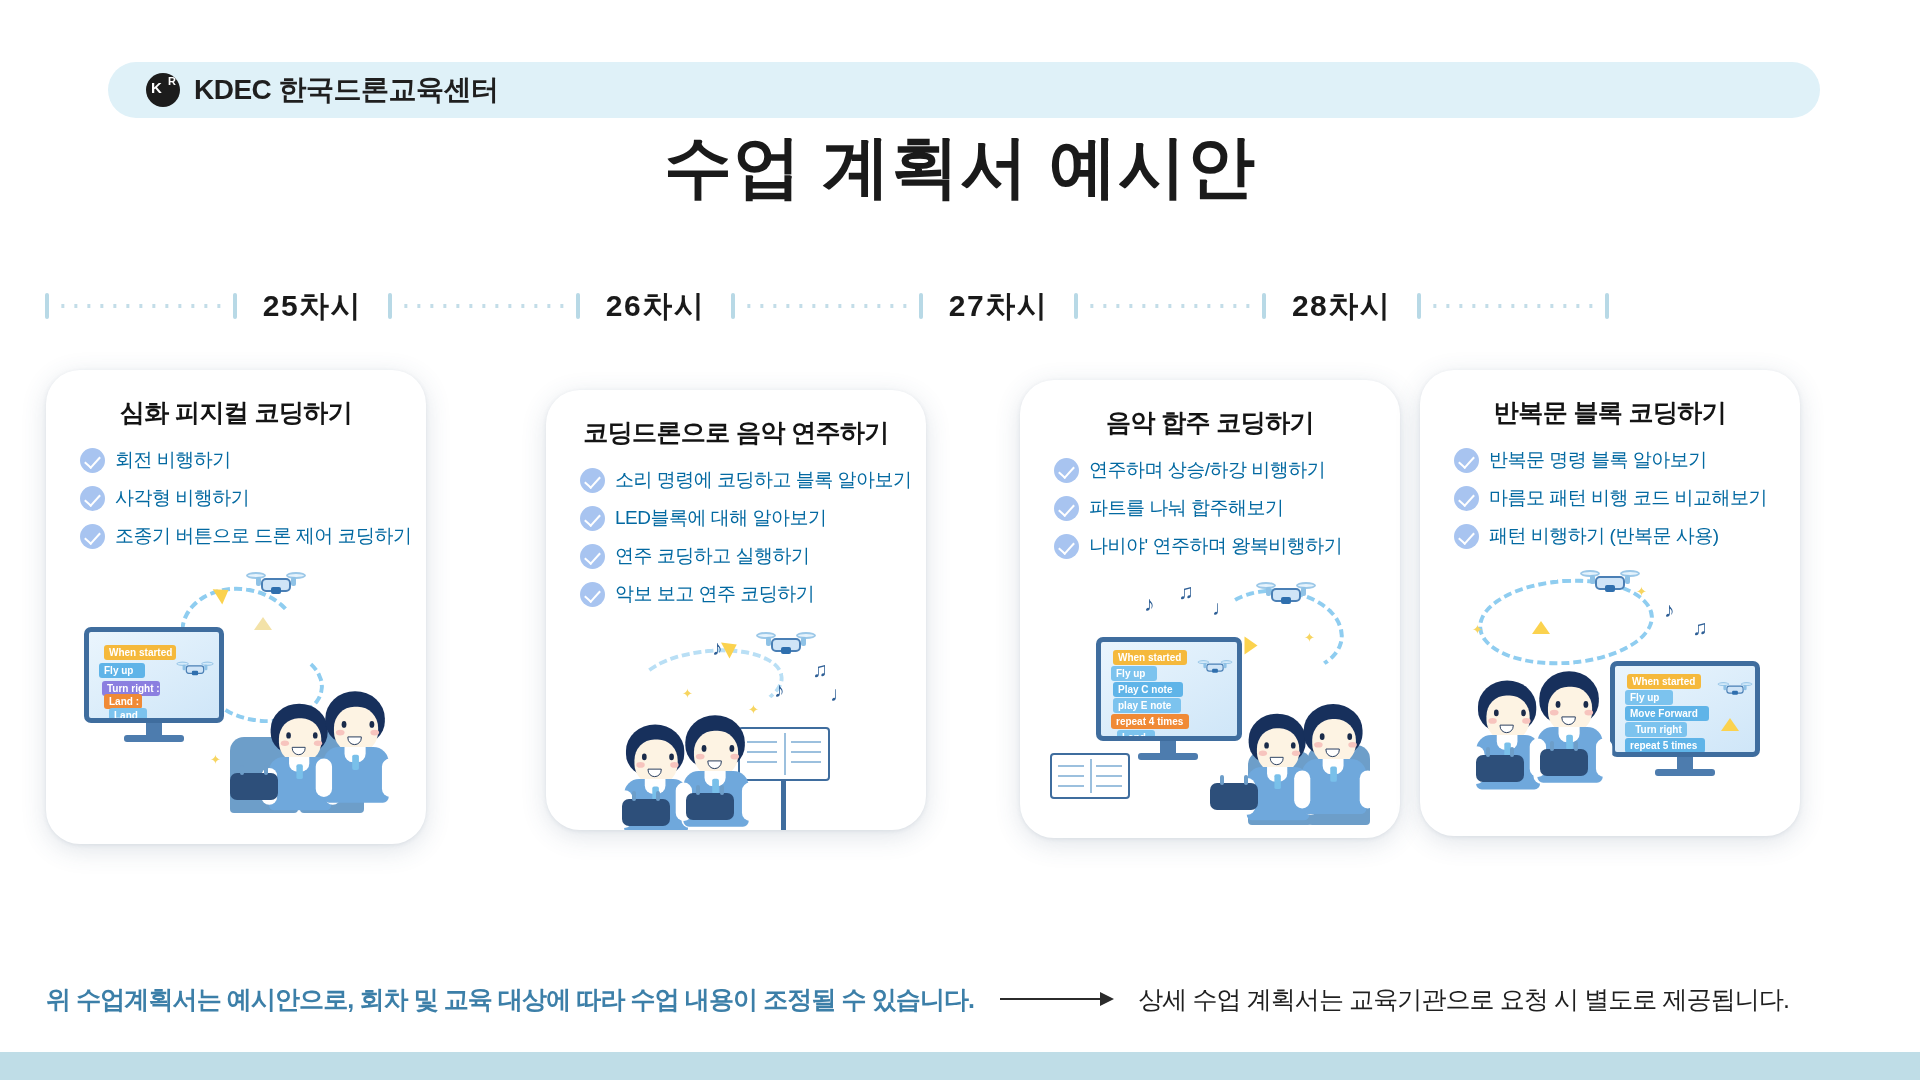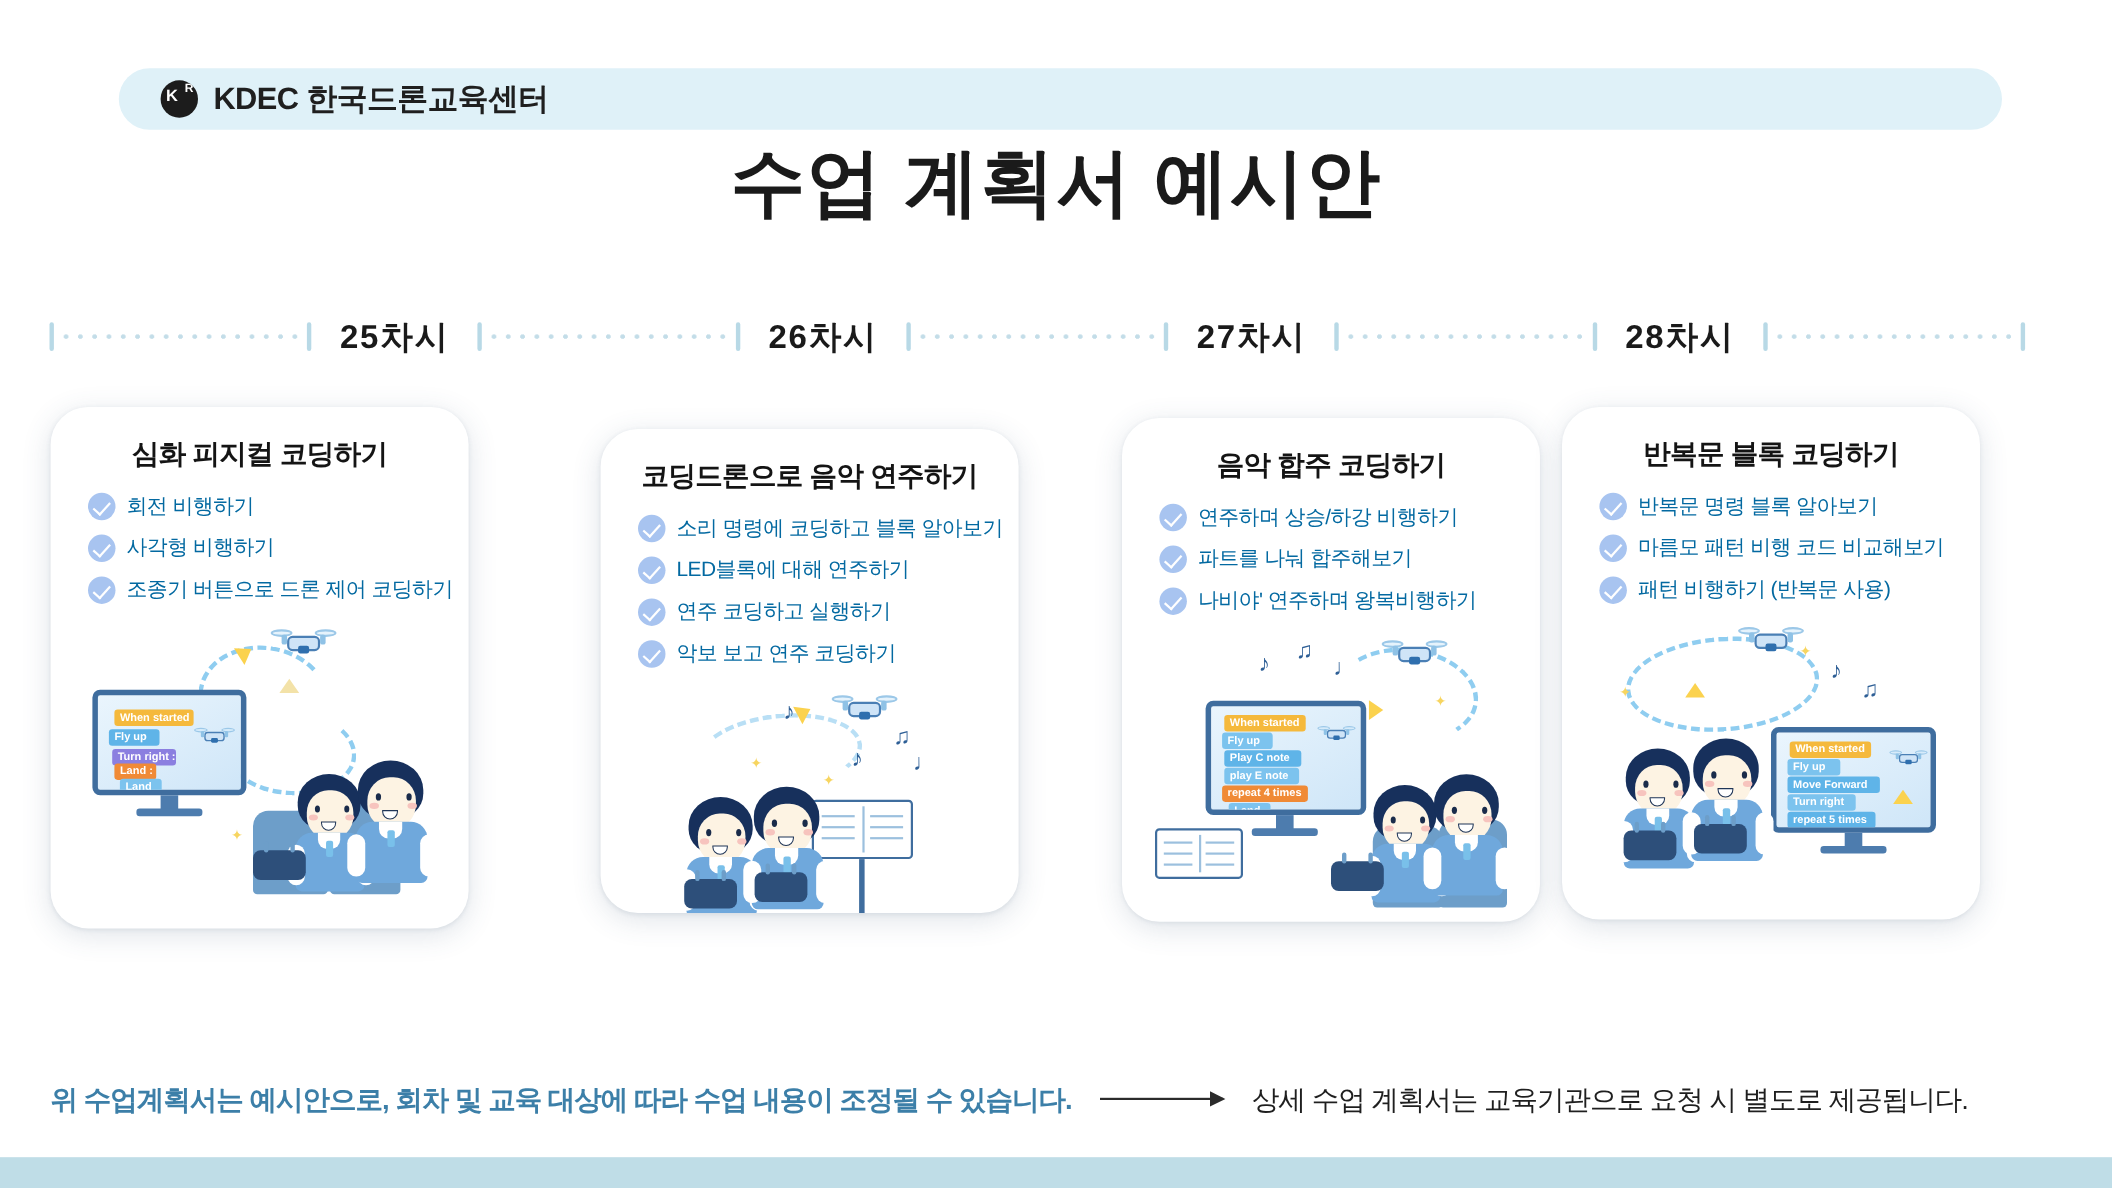--- a/index.html
+++ b/index.html
@@ -83,21 +83,21 @@
     color: #1a1a1a;
     letter-spacing: 1px;
     line-height: 1;
   }
 
   
   .timeline {
     position: absolute;
     left: 45px;
     top: 285px;
-    width: 1796px;
+    width: 1564px;
     height: 42px;
     display: flex;
     align-items: center;
   }
   .tl-tick {
     width: 4px;
     height: 26px;
     background: #b8d9e6;
     border-radius: 2px;
     flex: 0 0 auto;
@@ -613,21 +613,21 @@
 
   <div class="card c2">
     <div class="card-title">코딩드론으로 음악 연주하기</div>
     <ul class="bullets">
       <li class="bullet">
         <span class="check-icon"></span>
         <span class="bullet-text">소리 명령에 코딩하고 블록 알아보기</span>
       </li>
       <li class="bullet">
         <span class="check-icon"></span>
-        <span class="bullet-text">LED블록에 대해 연주하기</span>
+        <span class="bullet-text">LED블록에 대해 알아보기</span>
       </li>
       <li class="bullet">
         <span class="check-icon"></span>
         <span class="bullet-text">연주 코딩하고 실행하기</span>
       </li>
       <li class="bullet">
         <span class="check-icon"></span>
         <span class="bullet-text">악보 보고 연주 코딩하기</span>
       </li>
     </ul>
@@ -829,21 +829,21 @@
       <div class="note" style="left:228px; top:34px;">♪</div>
       <div class="note" style="left:256px; top:52px;">♫</div>
       <div class="chev" style="left:96px; top:56px; transform:rotate(0deg);"></div>
       <div class="sparkle" style="left:36px; top:58px;">✦</div>
       <div class="sparkle" style="left:200px; top:20px;">✦</div>
 
       <div class="monitor" style="left:174px; top:96px; width:150px; height:96px;">
         <div class="code-block cb-yellow" style="left:12px; top:8px;  width:74px;">When started</div>
         <div class="code-block cb-lblue" style="left:10px; top:24px; width:48px;">Fly up</div>
         <div class="code-block cb-blue" style="left:10px; top:40px; width:84px;">Move Forward</div>
-        <div class="code-block cb-lblue" style="left:10px; top:56px; width:62px;">Turn right</div>
+        <div class="code-block cb-lblue" style="left:10px; top:56px; width:62px;text-align:center;">Turn right</div>
         <div class="code-block cb-blue" style="left:10px; top:72px; width:80px;">repeat 5 times</div>
         <div class="drone" style="left:92px; top:10px; transform:scale(.58);">
           <div class="rotor l"></div>
             <div class="rotor r"></div>
           <div class="body"></div>
             <div class="leg l"></div>
             <div class="leg r"></div>
             <div class="cam"></div>
         </div>
         <div class="chev" style="left:106px; top:52px; transform:rotate(0deg);"></div>

